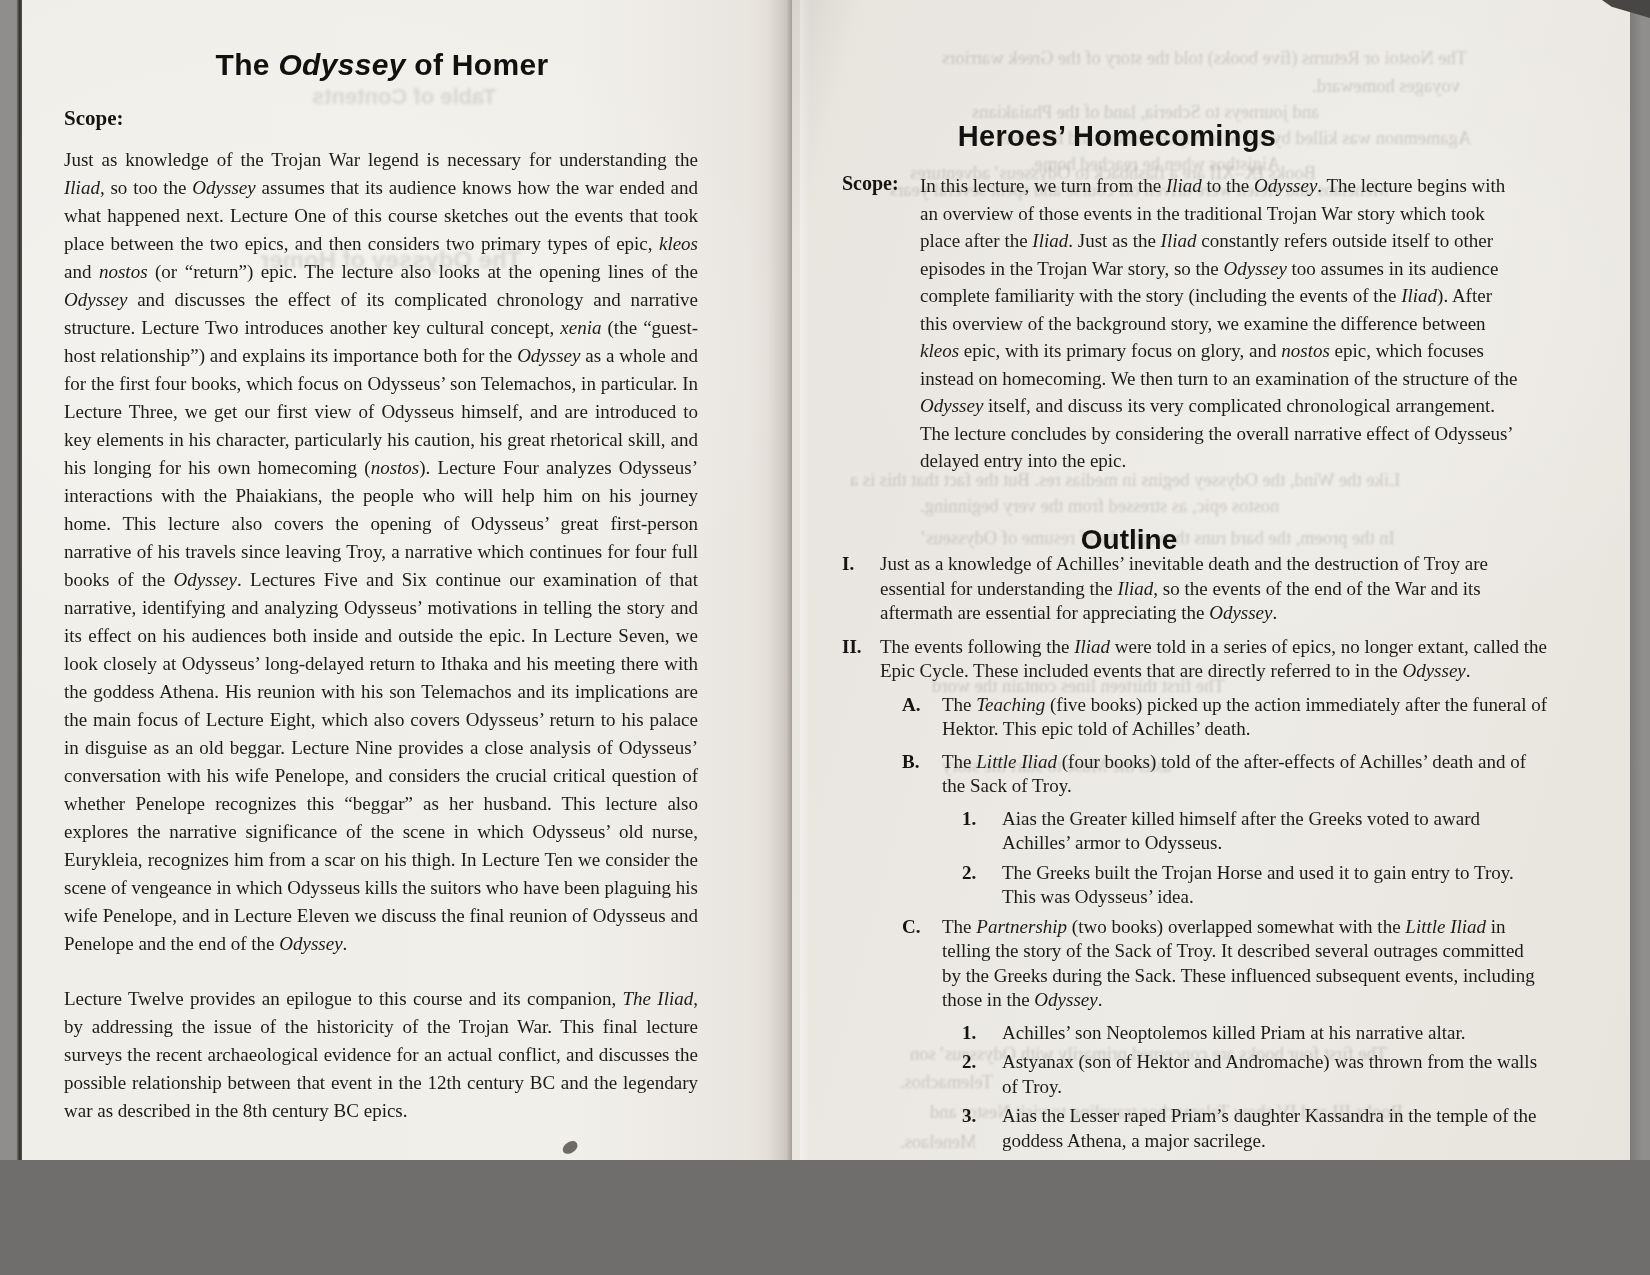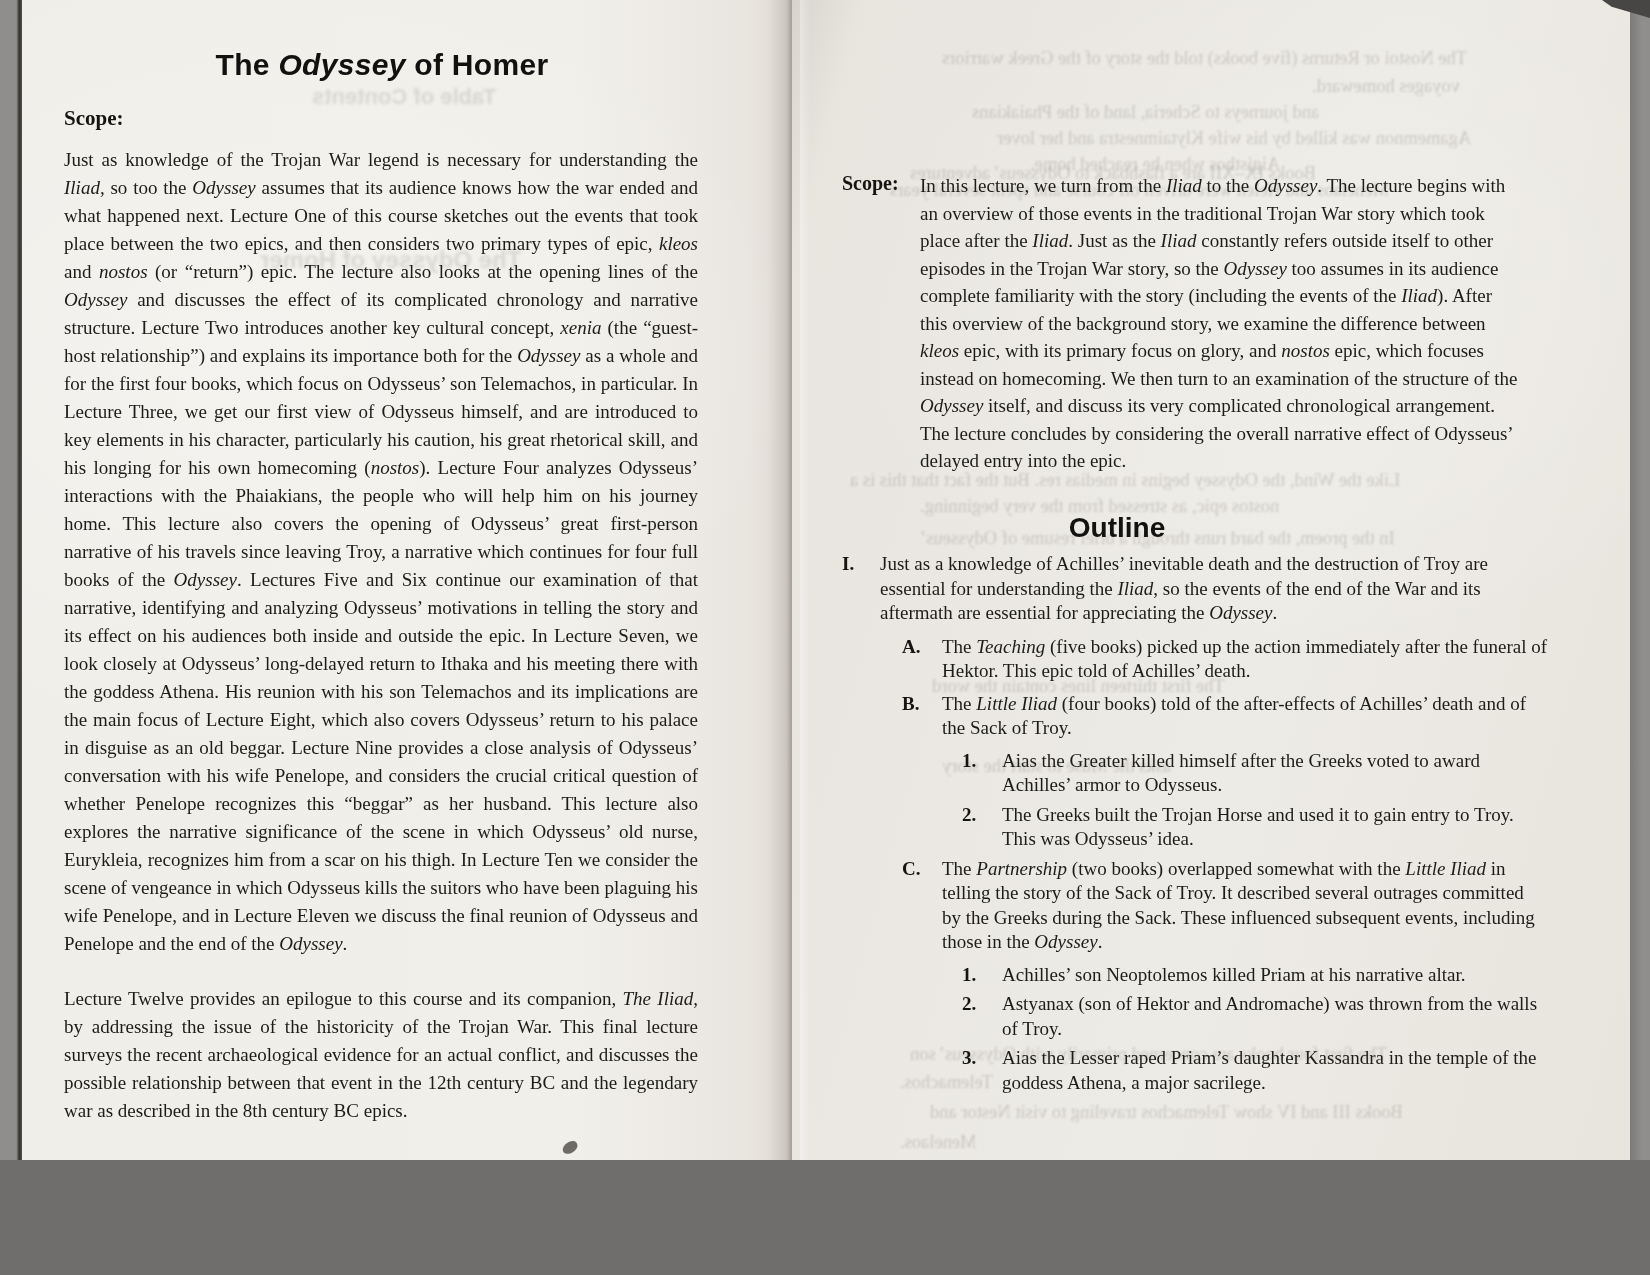--- a/index.html
+++ b/index.html
@@ -87,21 +87,21 @@
 
   
   .rp-title { position:absolute; left:0; width:650px; margin:0; text-align:center;
     font-family:"Liberation Sans","DejaVu Sans",sans-serif; font-size:29px; font-weight:bold;
     color:#131211; letter-spacing:.3px; }
   .rp-title1 { top:76px; }
   .rp-title2 { top:120px; }
   .rp-scope-row { position:absolute; left:50px; top:172px; width:712px; display:flex; }
   .rp-scope-label { flex:0 0 78px; font-size:20px; font-weight:bold; color:#151412; }
   .rp-scope-text { width:600px; font-size:19px; line-height:27.5px; color:#1d1c19; }
-  .rp-outline-head { position:absolute; left:0; top:512px; width:650px; margin:0; text-align:center;
+  .rp-outline-head { position:absolute; left:0; top:512px; width:650px; margin:12px; text-align:center;
     font-family:"Liberation Sans","DejaVu Sans",sans-serif; font-size:28px; font-weight:bold; color:#131211; }
   .rp-outline { position:absolute; left:50px; top:552px; width:705px; font-size:19px; color:#1d1c19; }
   .outline-item { display:flex; line-height:24.5px; }
   .outline-item .o-label { font-weight:bold; color:#151412; }
   .level-1 { width:705px; margin:0 0 9px 0; }
   .level-1 .o-label { flex:0 0 38px; }
   .level-2 { width:645px; margin:0 0 8px 60px; }
   .level-2 .o-label { flex:0 0 40px; }
   .level-3 { width:585px; margin:0 0 5px 120px; }
   .level-3 .o-label { flex:0 0 40px; }
@@ -144,30 +144,35 @@
         <div class="bleed-line">Like the Wind, the Odyssey begins in medias res. But the fact that this is a</div>
         <div class="bleed-line">nostos epic, as stressed from the very beginning.</div>
         <div class="bleed-line">In the proem, the bard runs through a brief resume of Odysseus’</div>
         <div class="bleed-line">The first thirteen lines contain the word</div>
         <div class="bleed-line">asks the Muse to start the story</div>
         <div class="bleed-line">The first four books are concerned primarily with Odysseus’ son</div>
         <div class="bleed-line">Telemachos.</div>
         <div class="bleed-line">Books III and IV show Telemachos traveling to visit Nestor and</div>
         <div class="bleed-line">Menelaos.</div>
       </div>
+    <h2 class="rp-title rp-title2">Heroes’ Homecomings</h2>
     <div class="rp-scope-row">
       <span class="rp-scope-label">Scope:</span>
       <span class="rp-scope-text">In this lecture, we turn from the <i>Iliad</i> to the <i>Odyssey</i>. The lecture begins with an overview of those events in the traditional Trojan War story which took place after the <i>Iliad</i>. Just as the <i>Iliad</i> constantly refers outside itself to other episodes in the Trojan War story, so the <i>Odyssey</i> too assumes in its audience complete familiarity with the story (including the events of the <i>Iliad</i>). After this overview of the background story, we examine the difference between <i>kleos</i> epic, with its primary focus on glory, and <i>nostos</i> epic, which focuses instead on homecoming. We then turn to an examination of the structure of the <i>Odyssey</i> itself, and discuss its very complicated chronological arrangement. The lecture concludes by considering the overall narrative effect of Odysseus’ delayed entry into the epic.</span>
     </div>
     <h2 class="rp-outline-head">Outline</h2>
     <div class="rp-outline">
         <div class="outline-item level-1">
           <span class="o-label">I.</span>
           <span class="o-text">Just as a knowledge of Achilles’ inevitable death and the destruction of Troy are essential for understanding the <i>Iliad</i>, so the events of the end of the War and its aftermath are essential for appreciating the <i>Odyssey</i>.</span>
         </div>
+        <div class="outline-item level-1">
+          <span class="o-label">II.</span>
+          <span class="o-text">The events following the <i>Iliad</i> were told in a series of epics, no longer extant, called the Epic Cycle. These included events that are directly referred to in the <i>Odyssey</i>.</span>
+        </div>
         <div class="outline-item level-2">
           <span class="o-label">A.</span>
           <span class="o-text">The <i>Teaching</i> (five books) picked up the action immediately after the funeral of Hektor. This epic told of Achilles’ death.</span>
         </div>
         <div class="outline-item level-2">
           <span class="o-label">B.</span>
           <span class="o-text">The <i>Little Iliad</i> (four books) told of the after-effects of Achilles’ death and of the Sack of Troy.</span>
         </div>
         <div class="outline-item level-3">
           <span class="o-label">1.</span>

